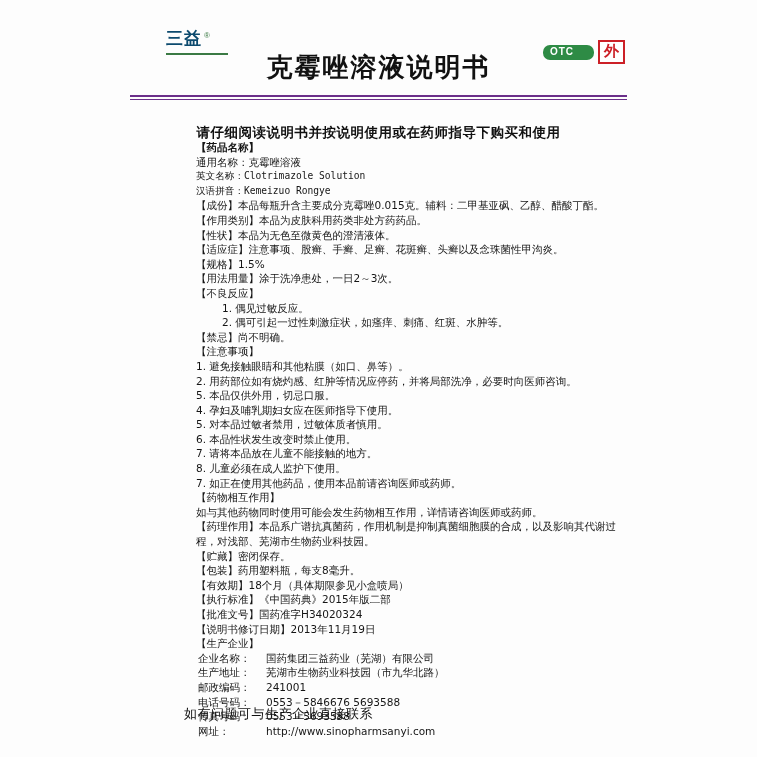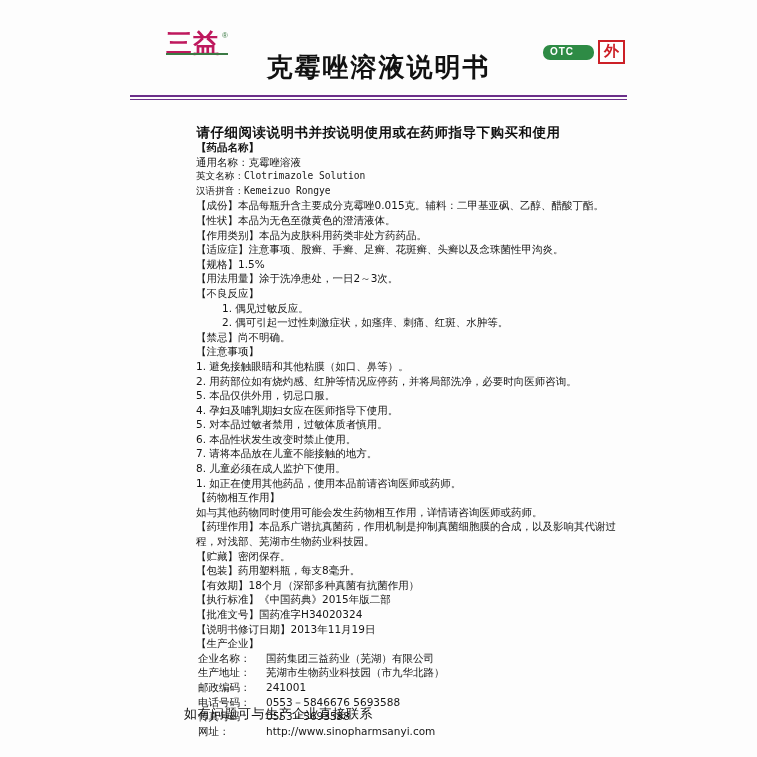--- a/index.html
+++ b/index.html
@@ -30,23 +30,23 @@
   }
   .logo-wrap {
     position: absolute;
     left: 166px;
     top: 30px;
     display: flex;
     align-items: flex-start;
   }
   .logo-text {
     font-family: "DejaVu Sans", sans-serif;
-    font-size: 26px;
-    font-weight: bold;
-    color: #be185d;
+    font-size: 17px;
+    font-weight: bold;
+    color: #0c4a6e;
     letter-spacing: 1px;
     line-height: 1;
   }
   .logo-r {
     font-size: 8px;
     color: #3b7a44;
     margin-left: 2px;
     margin-top: 1px;
   }
   .logo-underline {
@@ -205,51 +205,51 @@
   <div class="lead">请仔细阅读说明书并按说明使用或在药师指导下购买和使用</div>
 
   <div class="body-wrap">
 
     <div class="line bold">【药品名称】</div>
     <div class="line">通用名称：克霉唑溶液</div>
     <div class="line mono">英文名称：Clotrimazole Solution</div>
     <div class="line mono">汉语拼音：Kemeizuo Rongye</div>
 
     <div class="line wrapok">【成份】本品每瓶升含主要成分克霉唑0.015克。辅料：二甲基亚砜、乙醇、醋酸丁酯。</div>
+    <div class="line">【作用类别】本品为皮肤科用药类非处方药药品。</div>
     <div class="line">【性状】本品为无色至微黄色的澄清液体。</div>
-    <div class="line">【作用类别】本品为皮肤科用药类非处方药药品。</div>
     <div class="line">【适应症】注意事项、股癣、手癣、足癣、花斑癣、头癣以及念珠菌性甲沟炎。</div>
     <div class="line">【规格】1.5%</div>
     <div class="line">【用法用量】涂于洗净患处，一日2～3次。</div>
 
     <div class="line">【不良反应】</div>
     <div class="line indent2">1. 偶见过敏反应。</div>
     <div class="line indent2">2. 偶可引起一过性刺激症状，如瘙痒、刺痛、红斑、水肿等。</div>
 
     <div class="line">【禁忌】尚不明确。</div>
 
     <div class="line">【注意事项】</div>
     <div class="line">1. 避免接触眼睛和其他粘膜（如口、鼻等）。</div>
     <div class="line">2. 用药部位如有烧灼感、红肿等情况应停药，并将局部洗净，必要时向医师咨询。</div>
     <div class="line">5. 本品仅供外用，切忌口服。</div>
     <div class="line">4. 孕妇及哺乳期妇女应在医师指导下使用。</div>
     <div class="line">5. 对本品过敏者禁用，过敏体质者慎用。</div>
     <div class="line">6. 本品性状发生改变时禁止使用。</div>
     <div class="line">7. 请将本品放在儿童不能接触的地方。</div>
     <div class="line">8. 儿童必须在成人监护下使用。</div>
-    <div class="line">1. 如正在使用其他药品，使用本品前请咨询医师或药师。</div>
+    <div class="line">7. 如正在使用其他药品，使用本品前请咨询医师或药师。</div>
 
     <div class="line">【药物相互作用】</div>
     <div class="line">如与其他药物同时使用可能会发生药物相互作用，详情请咨询医师或药师。</div>
 
     <div class="line wrapok">【药理作用】本品系广谱抗真菌药，作用机制是抑制真菌细胞膜的合成，以及影响其代谢过程，对浅部、芜湖市生物药业科技园。</div>
 
     <div class="line">【贮藏】密闭保存。</div>
     <div class="line">【包装】药用塑料瓶，每支8毫升。</div>
-    <div class="line">【有效期】18个月（深部多种真菌有抗菌作用）</div>
+    <div class="line">【有效期】18个月（具体期限参见小盒喷局）</div>
     <div class="line">【执行标准】《中国药典》2015年版二部</div>
     <div class="line">【批准文号】国药准字H34020324</div>
     <div class="line">【说明书修订日期】2013年11月19日</div>
 
     <div class="line">【生产企业】</div>
     <div class="manu-grid">
       <div class="manu-row indent1">
         <span class="manu-label">企业名称：</span><span>国药集团三益药业（芜湖）有限公司</span>
       </div>
       <div class="manu-row indent1">

